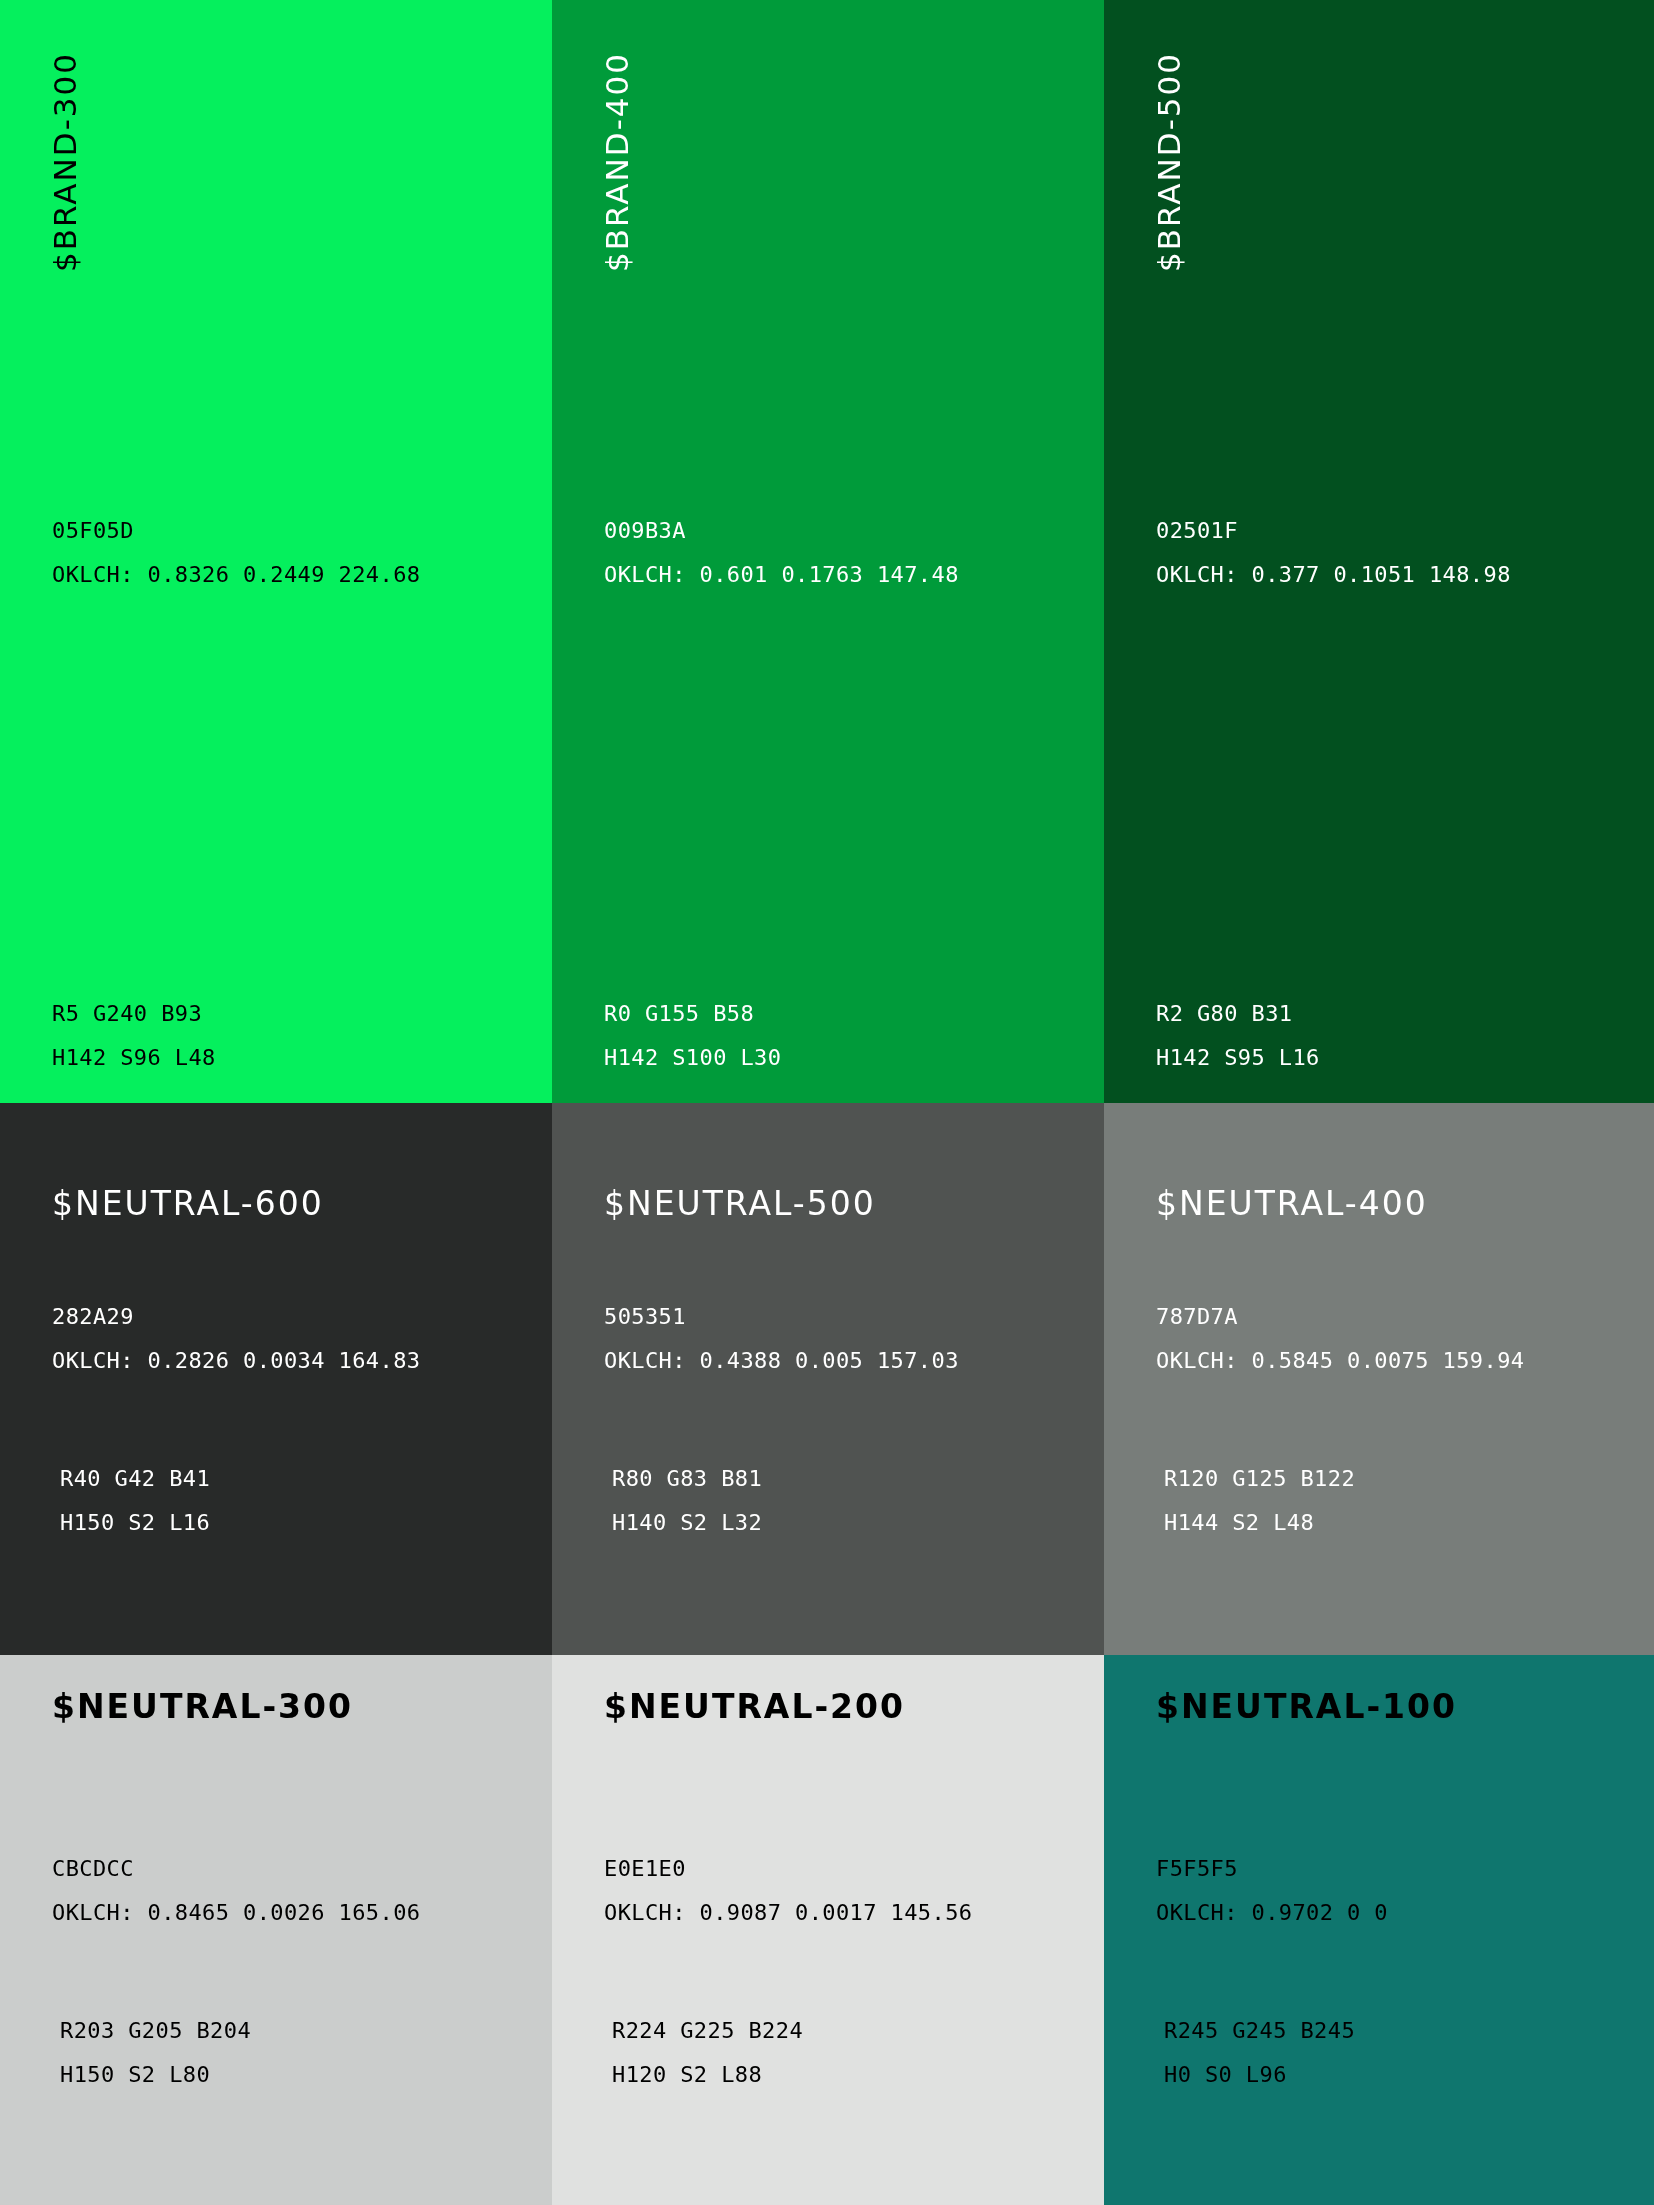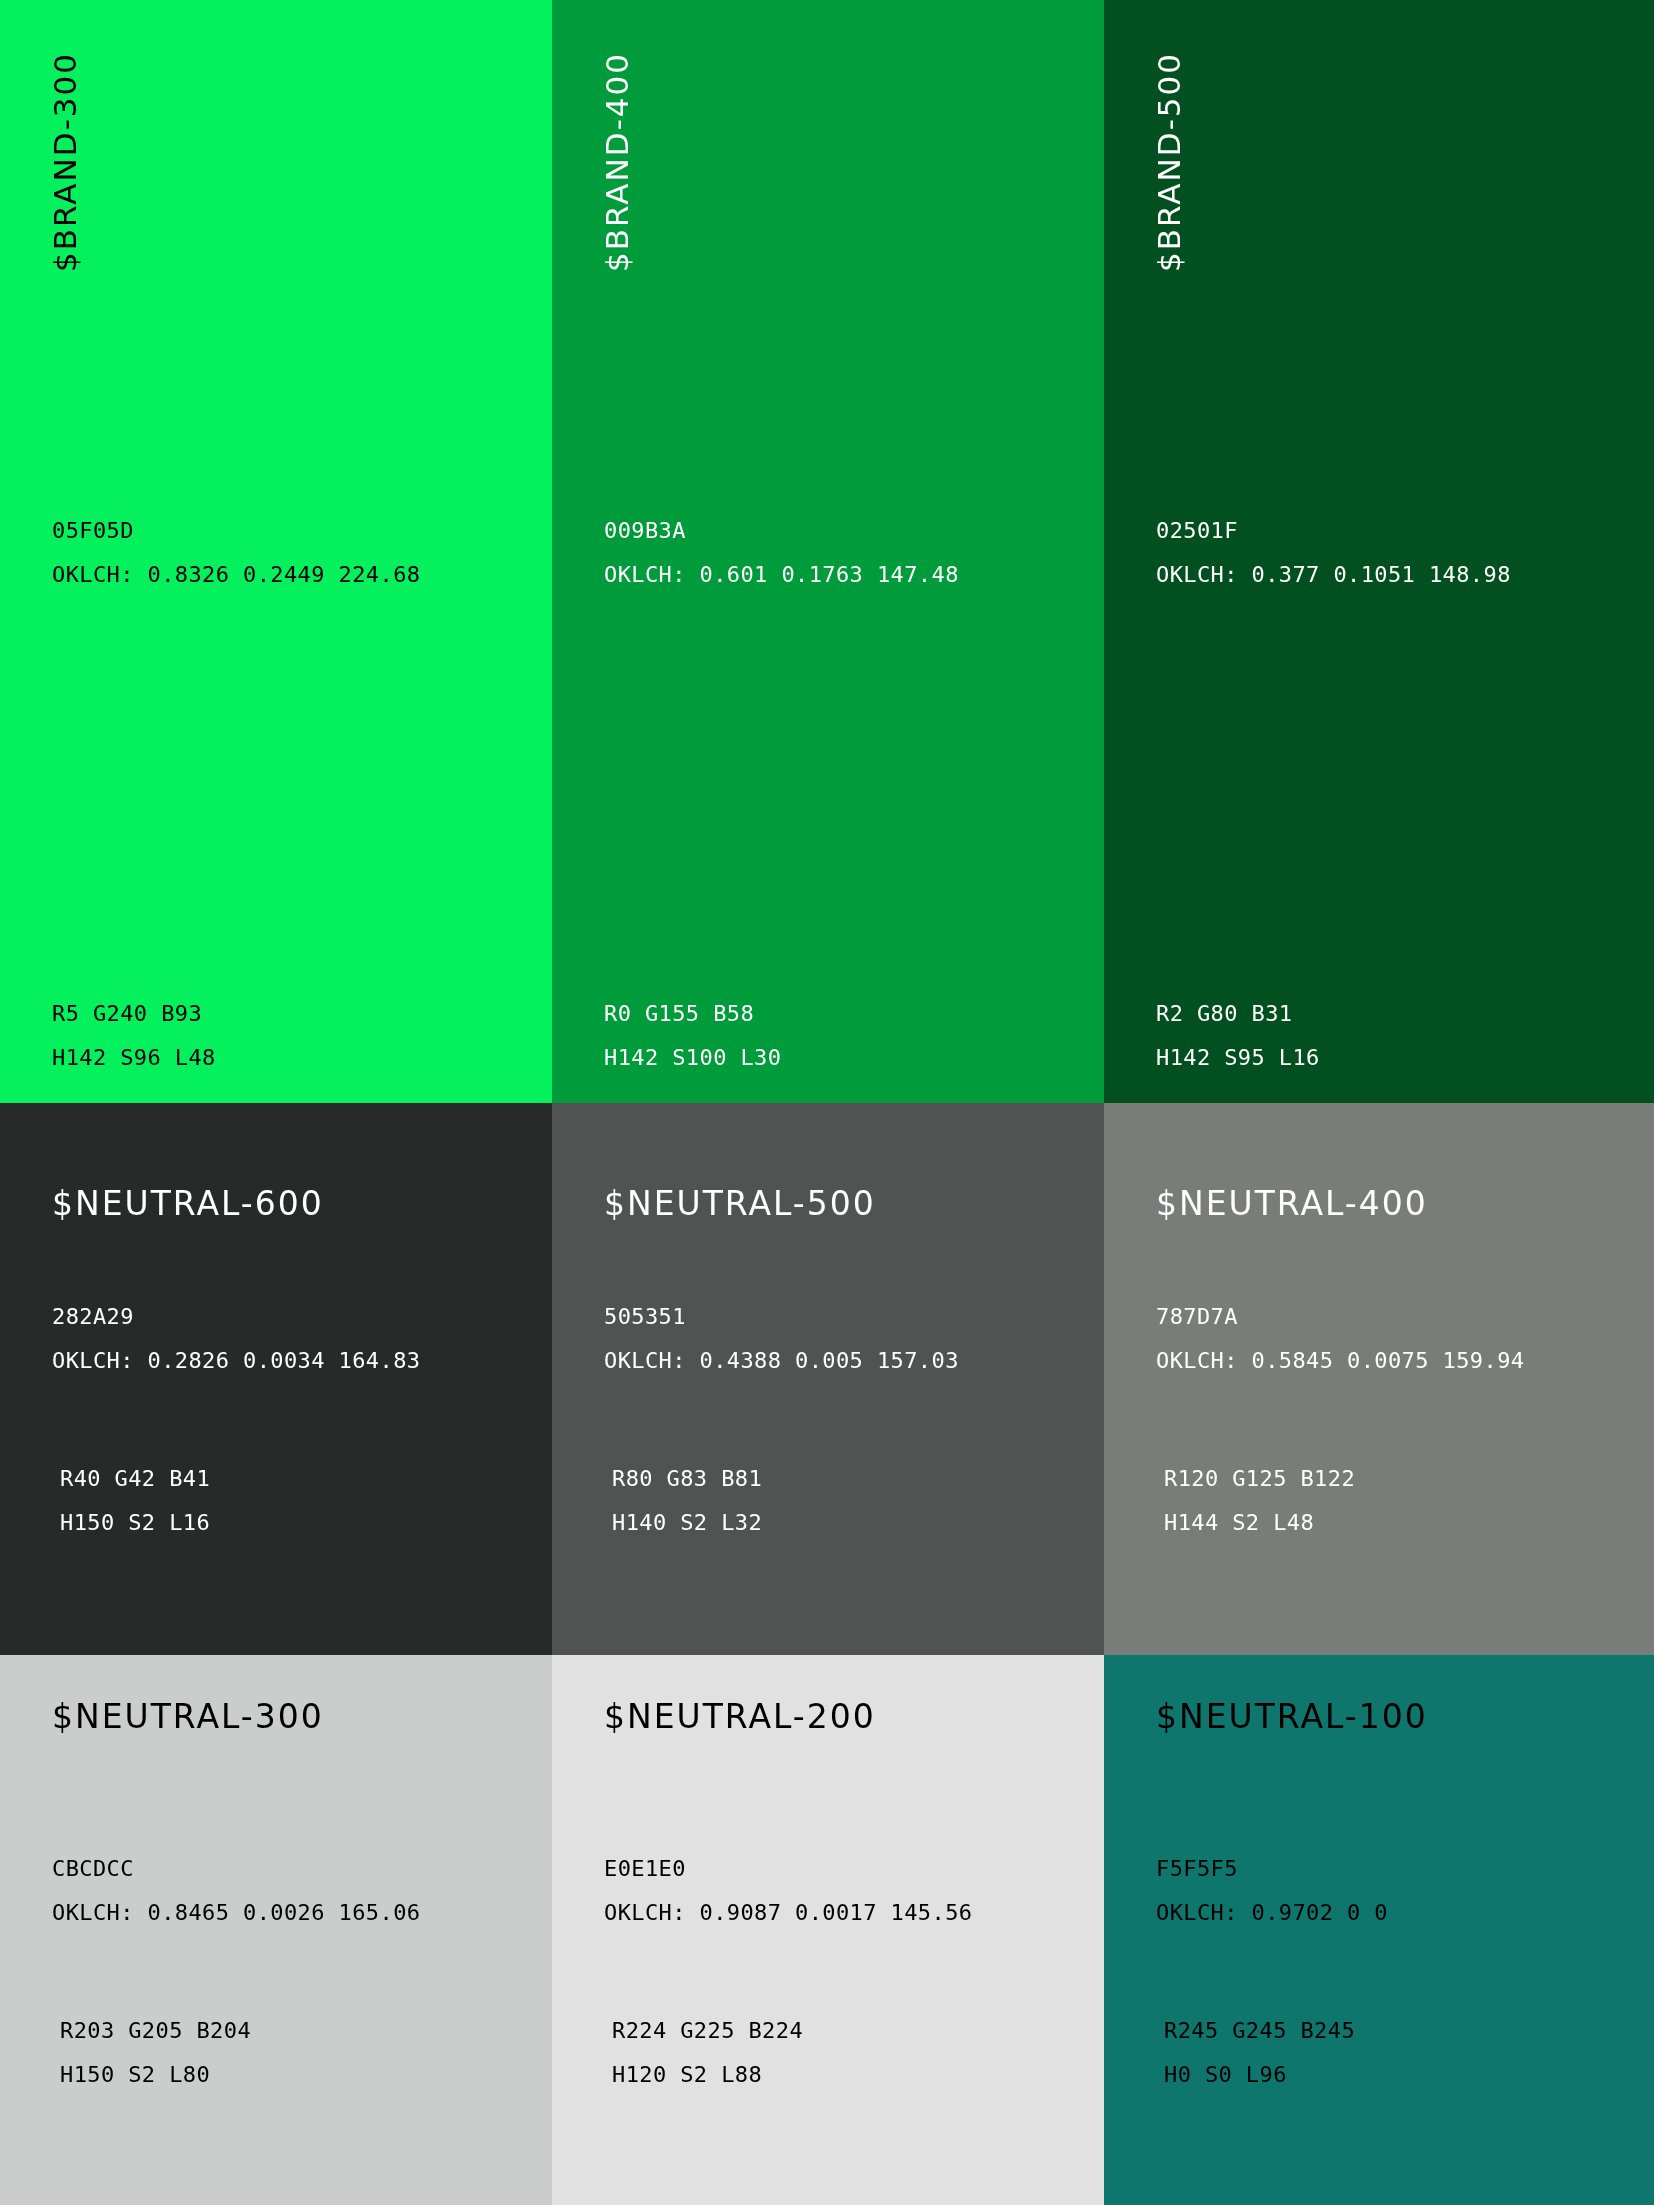--- a/index.html
+++ b/index.html
@@ -57,21 +57,21 @@
     left: 52px;
     top: 1170px;
     font-family: "DejaVu Sans", sans-serif;
     font-size: 33px;
     font-weight: 400;
     letter-spacing: 2px;
     white-space: nowrap;
     line-height: 1;
   }
   .swatch.neutral .token-horizontal.row2 { top: 40px; margin-top: 44px; }
-  .swatch.neutral .token-horizontal.row3 { top: 45px; }
+  .swatch.neutral .token-horizontal.row3 { top: 35px; font-weight: bold; }
   .swatch.neutral .meta-top    { position: absolute; left: 52px; top: 192px; }
   .swatch.neutral .meta-bottom { position: absolute; left: 60px; top: 354px; }
 
   .meta-line {
     font-family: "DejaVu Sans Mono", monospace;
     font-size: 22px;
     line-height: 44px;
     letter-spacing: 0.4px;
     white-space: nowrap;
   }

